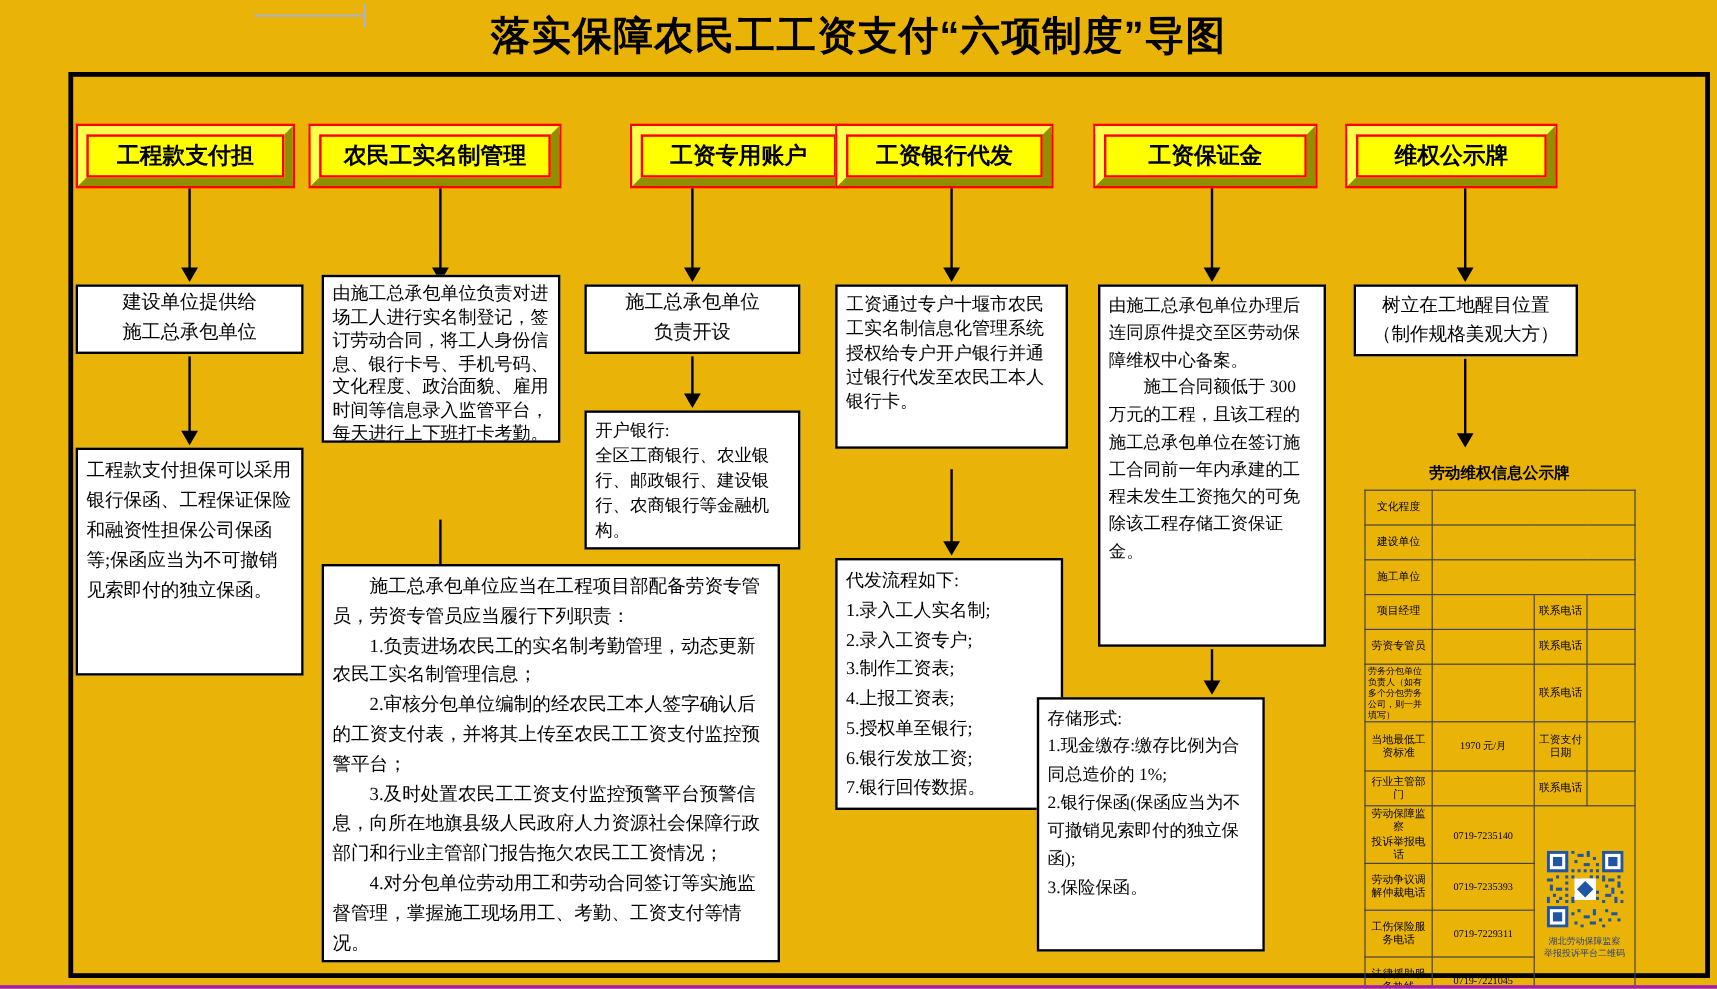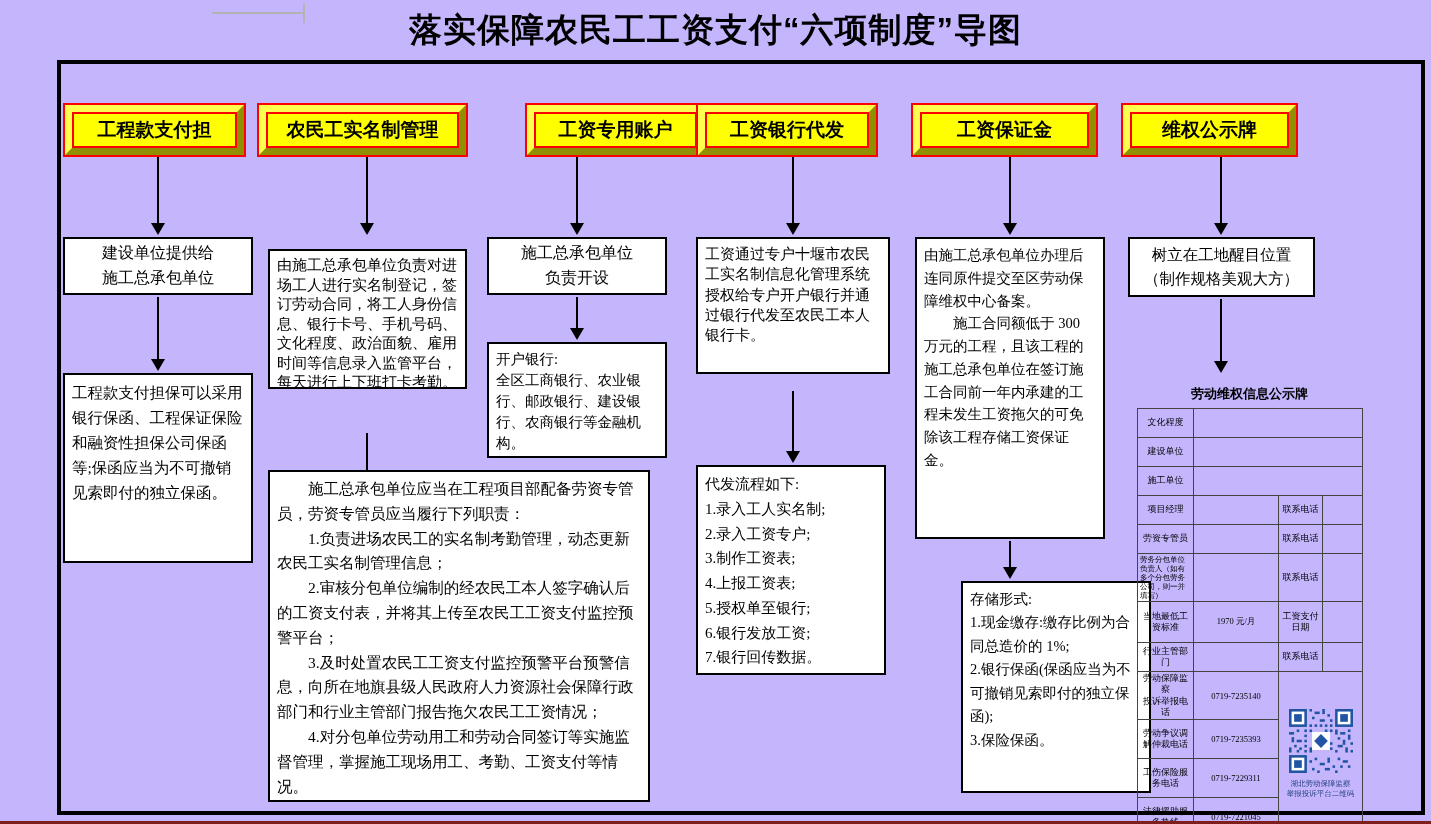--- a/index.html
+++ b/index.html
@@ -1,20 +1,20 @@
 <!DOCTYPE html>
 <html><head>
 <meta charset="utf-8">
 <style>
   * { margin:0; padding:0; box-sizing:border-box; }
   html,body { background:#e9e9e9; }
   .canvas {
-    position:relative; width:1431px; height:824px; background:#c4b5fd;
+    position:relative; width:1431px; height:824px; background:#eab308;
     font-family:"Liberation Serif", serif; color:#000; overflow:hidden;
-    border-bottom:3px solid #7f1d1d;
+    border-bottom:3px solid #a21caf;
   }
   .cropmark { position:absolute; background:#b3b3b3; }
   .title {
     position:absolute; left:0; right:0; top:8px; text-align:center;
     font-family:"Liberation Sans", sans-serif; font-weight:bold;
     font-size:33px; letter-spacing:1px;
   }
   .frame { position:absolute; left:57px; top:60px; width:1368px; height:755px; border:4px solid #000; }
 
   
@@ -102,21 +102,21 @@
   <div class="arrow" style="left:570px;top:157px;height:78px;"></div>
   <div class="arrow" style="left:786px;top:157px;height:78px;"></div>
   <div class="arrow" style="left:1003px;top:157px;height:78px;"></div>
   <div class="arrow" style="left:1214px;top:157px;height:78px;"></div>
 
   <div class="box center" style="left:63px;top:237px;width:190px;height:58px;font-size:16px;">建设单位提供给
 施工总承包单位</div>
   <div class="arrow" style="left:151px;top:297px;height:74px;"></div>
   <div class="box" style="left:63px;top:373px;width:190px;height:190px;font-size:15.5px;line-height:1.62;">工程款支付担保可以采用银行保函、工程保证保险和融资性担保公司保函等;保函应当为不可撤销见索即付的独立保函。</div>
 
-  <div class="box" style="left:268px;top:249px;width:199px;height:140px;font-size:15px;line-height:1.3;">由施工总承包单位负责对进场工人进行实名制登记，签订劳动合同，将工人身份信息、银行卡号、手机号码、文化程度、政治面貌、雇用时间等信息录入监管平台，每天进行上下班打卡考勤。</div>
+  <div class="box" style="left:268px;top:229px;width:199px;height:140px;font-size:15px;line-height:1.3;">由施工总承包单位负责对进场工人进行实名制登记，签订劳动合同，将工人身份信息、银行卡号、手机号码、文化程度、政治面貌、雇用时间等信息录入监管平台，每天进行上下班打卡考勤。</div>
   <div class="vline" style="left:366px;top:433px;height:37px;"></div>
   <div class="box" style="left:268px;top:470px;width:382px;height:332px;font-size:15.5px;line-height:1.6;">　　施工总承包单位应当在工程项目部配备劳资专管员，劳资专管员应当履行下列职责：
 　　1.负责进场农民工的实名制考勤管理，动态更新农民工实名制管理信息；
 　　2.审核分包单位编制的经农民工本人签字确认后的工资支付表，并将其上传至农民工工资支付监控预警平台；
 　　3.及时处置农民工工资支付监控预警平台预警信息，向所在地旗县级人民政府人力资源社会保障行政部门和行业主管部门报告拖欠农民工工资情况；
 　　4.对分包单位劳动用工和劳动合同签订等实施监督管理，掌握施工现场用工、考勤、工资支付等情况。</div>
 
   <div class="box center" style="left:487px;top:237px;width:180px;height:58px;font-size:16px;">施工总承包单位
 负责开设</div>
   <div class="arrow" style="left:570px;top:297px;height:43px;"></div>
@@ -130,21 +130,21 @@
 2.录入工资专户;
 3.制作工资表;
 4.上报工资表;
 5.授权单至银行;
 6.银行发放工资;
 7.银行回传数据。</div>
 
   <div class="box" style="left:915px;top:237px;width:190px;height:302px;font-size:14.5px;line-height:1.57;">由施工总承包单位办理后连同原件提交至区劳动保障维权中心备案。
 　　施工合同额低于 300 万元的工程，且该工程的施工总承包单位在签订施工合同前一年内承建的工程未发生工资拖欠的可免除该工程存储工资保证金。</div>
   <div class="arrow" style="left:1003px;top:541px;height:38px;"></div>
-  <div class="box" style="left:961px;top:581px;width:190px;height:212px;font-size:14.5px;line-height:1.62;">存储形式:
+  <div class="box" style="left:864px;top:581px;width:190px;height:212px;font-size:14.5px;line-height:1.62;">存储形式:
 1.现金缴存:缴存比例为合同总造价的 1%;
 2.银行保函(保函应当为不可撤销见索即付的独立保函);
 3.保险保函。</div>
 
   <div class="box center" style="left:1128px;top:237px;width:187px;height:60px;font-size:15.5px;">树立在工地醒目位置
 （制作规格美观大方）</div>
   <div class="arrow" style="left:1214px;top:299px;height:74px;"></div>
 
   <div class="poster-title">劳动维权信息公示牌</div>
 

